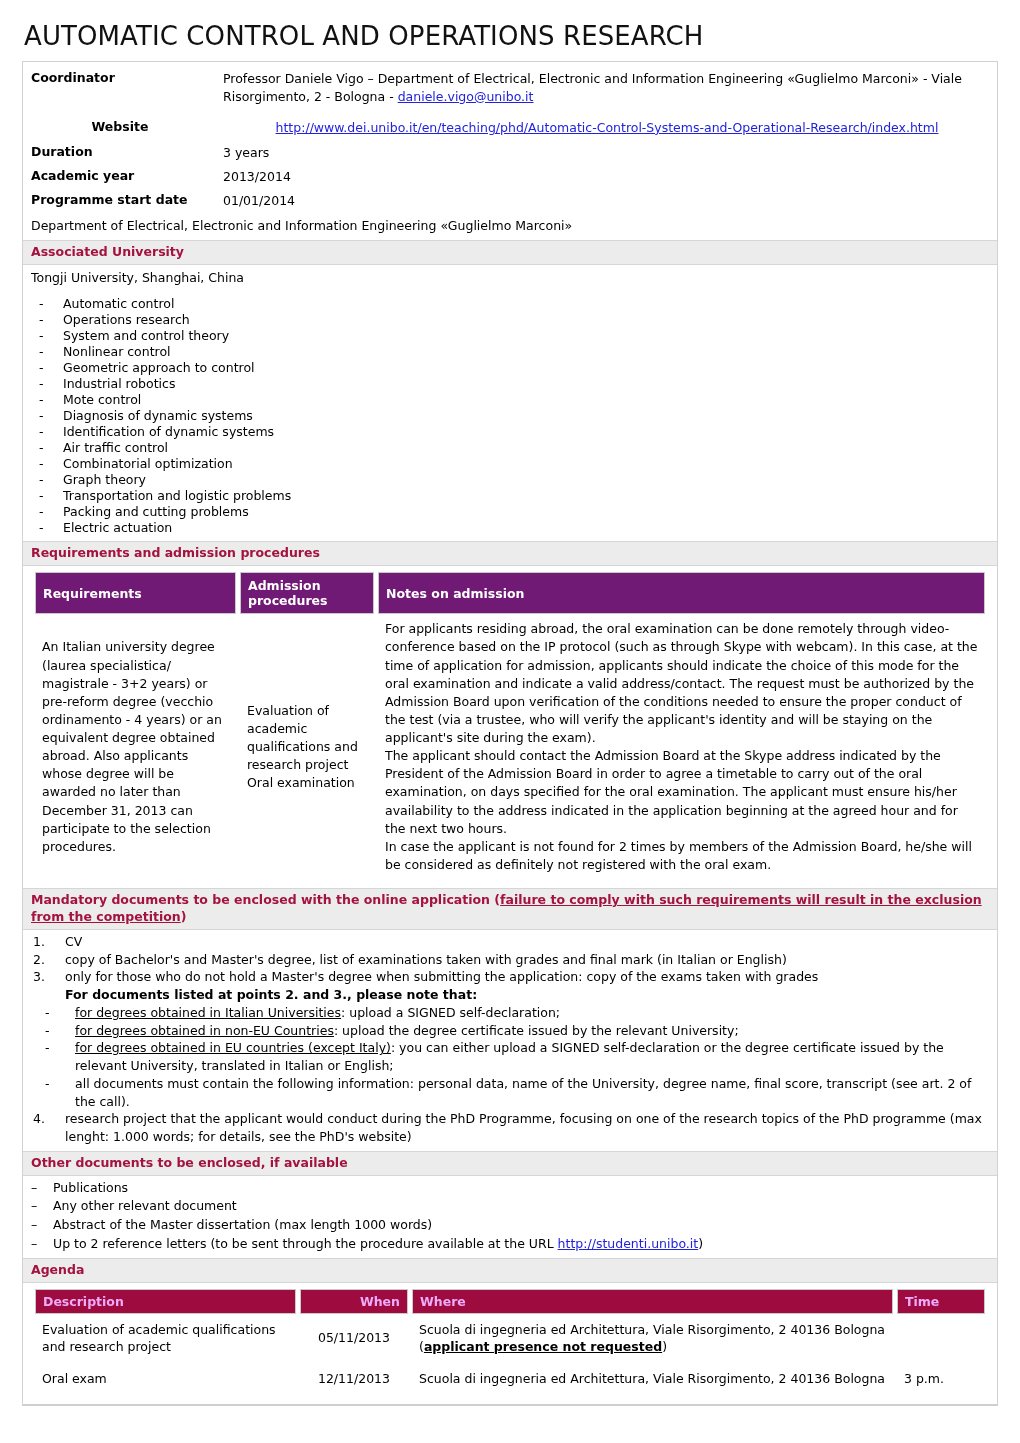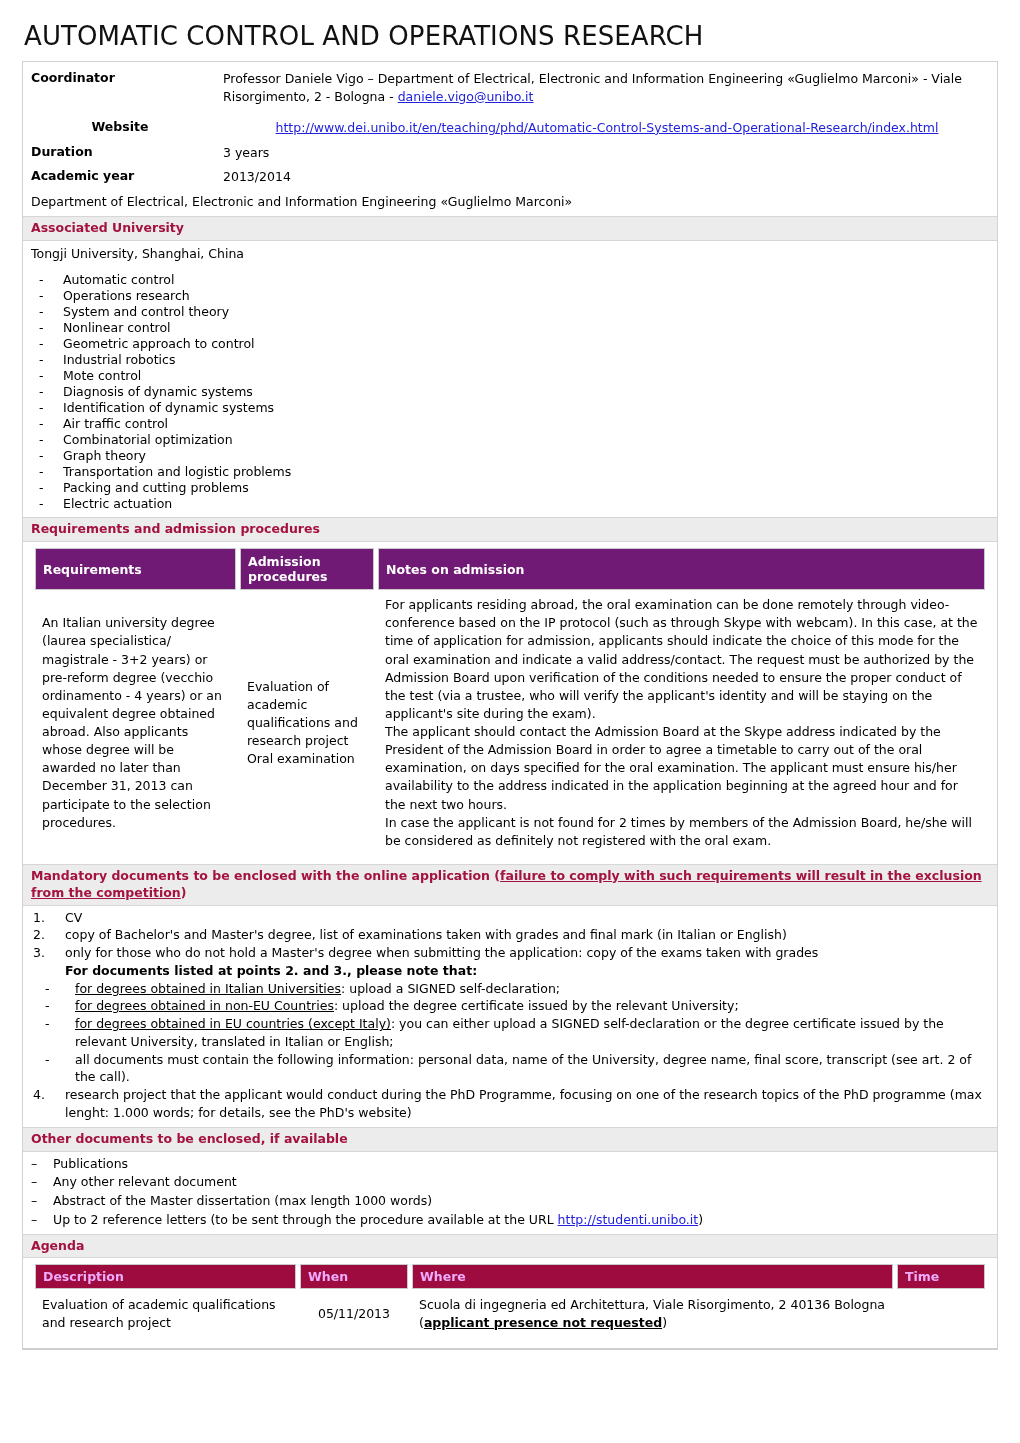--- a/index.html
+++ b/index.html
@@ -167,21 +167,21 @@
   .agenda-table th {
     background: #9E0B3F;
     color: #f0abfc;
     font-weight: bold;
     text-align: left;
     padding: 4px 7px;
     font-size: 12.5px;
     border: 1px solid #c9c9c9;
     margin-left: 44px;
   }
-  .agenda-table th.th-when { text-align: left; }
+  .agenda-table th.th-when { text-align: right; }
   .agenda-table td {
     vertical-align: middle;
     padding: 7px 7px;
     line-height: 1.4;
     background: #ffffff;
   }
   .agenda-table td.td-when { text-align: center; white-space: nowrap; }
   .ag-desc { width: 245px; }
   .ag-when { width: 92px; }
   .ag-time { width: 72px; }
@@ -205,20 +205,24 @@
           <td class="info-label">Website</td>
           <td class="info-value"><a class="link" href="#">http://www.dei.unibo.it/en/teaching/phd/Automatic-Control-Systems-and-Operational-Research/index.html</a></td>
         </tr>
         <tr>
           <td class="info-label">Duration</td>
           <td class="info-value">3 years</td>
         </tr>
         <tr>
           <td class="info-label">Academic year</td>
           <td class="info-value">2013/2014</td>
+        </tr>
+        <tr>
+          <td class="info-label">Programme start date</td>
+          <td class="info-value">01/01/2014</td>
         </tr>
       </tbody>
     </table>
 
     <div class="section-body">Department of Electrical, Electronic and Information Engineering «Guglielmo Marconi»</div>
 
     <div class="section-bar">Associated University</div>
     <div class="section-body">Tongji University, Shanghai, China</div>
 
     <div class="topics" id="topics-host">
@@ -381,18 +385,24 @@
             <th class="ag-time">Time</th>
           </tr>
         </thead>
         <tbody id="agenda-host">
             <tr>
               <td>Evaluation of academic qualifications and research project</td>
               <td class="td-when">05/11/2013</td>
               <td><span>Scuola di ingegneria ed Architettura, Viale Risorgimento, 2 40136 Bologna (</span><span class="b u">applicant presence not requested</span><span>)</span></td>
               <td></td>
             </tr>
+            <tr>
+              <td>Oral exam</td>
+              <td class="td-when">12/11/2013</td>
+              <td><span>Scuola di ingegneria ed Architettura, Viale Risorgimento, 2 40136 Bologna</span></td>
+              <td>3 p.m.</td>
+            </tr>
           </tbody>
       </table>
     </div>
 
   </div>
 </div>
 
 </body></html>

